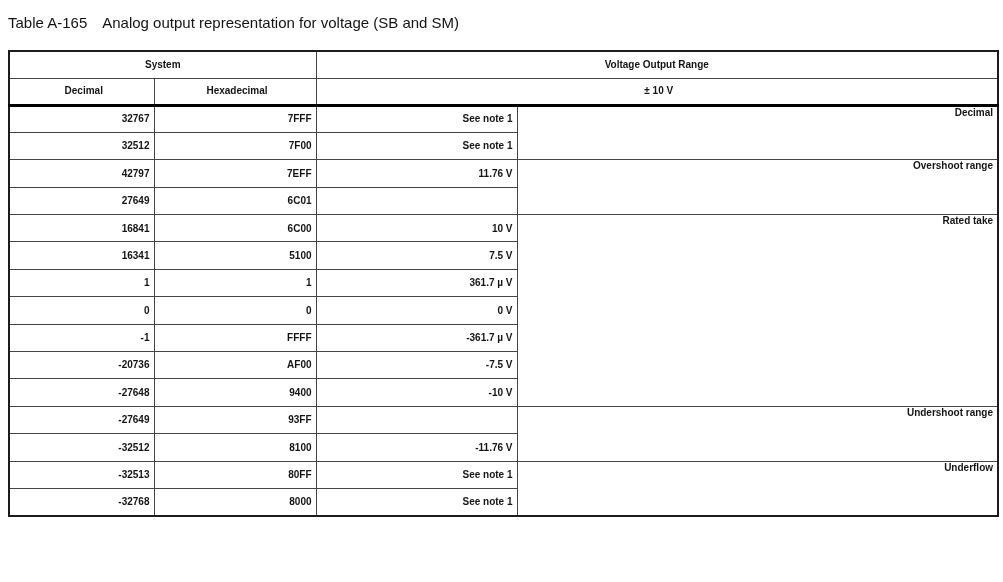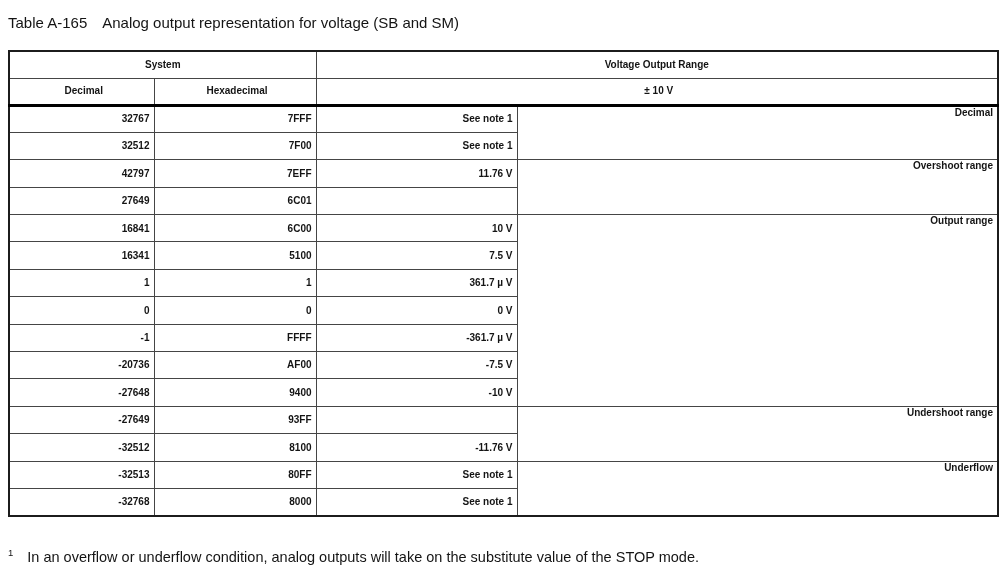--- a/index.html
+++ b/index.html
@@ -127,21 +127,21 @@
       </tr>
       <tr>
         <td>27649</td>
         <td>6C01</td>
         <td></td>
       </tr>
       <tr>
         <td>16841</td>
         <td>6C00</td>
         <td>10 V</td>
-        <td class="range-label" rowspan="7">Output range</td>
+        <td class="range-label" rowspan="7">Rated take</td>
       </tr>
       <tr>
         <td>16341</td>
         <td>5100</td>
         <td>7.5 V</td>
       </tr>
       <tr>
         <td>1</td>
         <td>1</td>
         <td>361.7 µ V</td>
@@ -184,17 +184,14 @@
         <td class="range-label" rowspan="2">Underflow</td>
       </tr>
       <tr>
         <td>-32768</td>
         <td>8000</td>
         <td>See note 1</td>
       </tr>
     </tbody>
   </table>
 
-  <div class="footnote">
-    <sup>1</sup><span>In an overflow or underflow condition, analog outputs will take on the substitute value of the STOP mode.</span>
-  </div>
 
 </div>
 
 </body></html>

